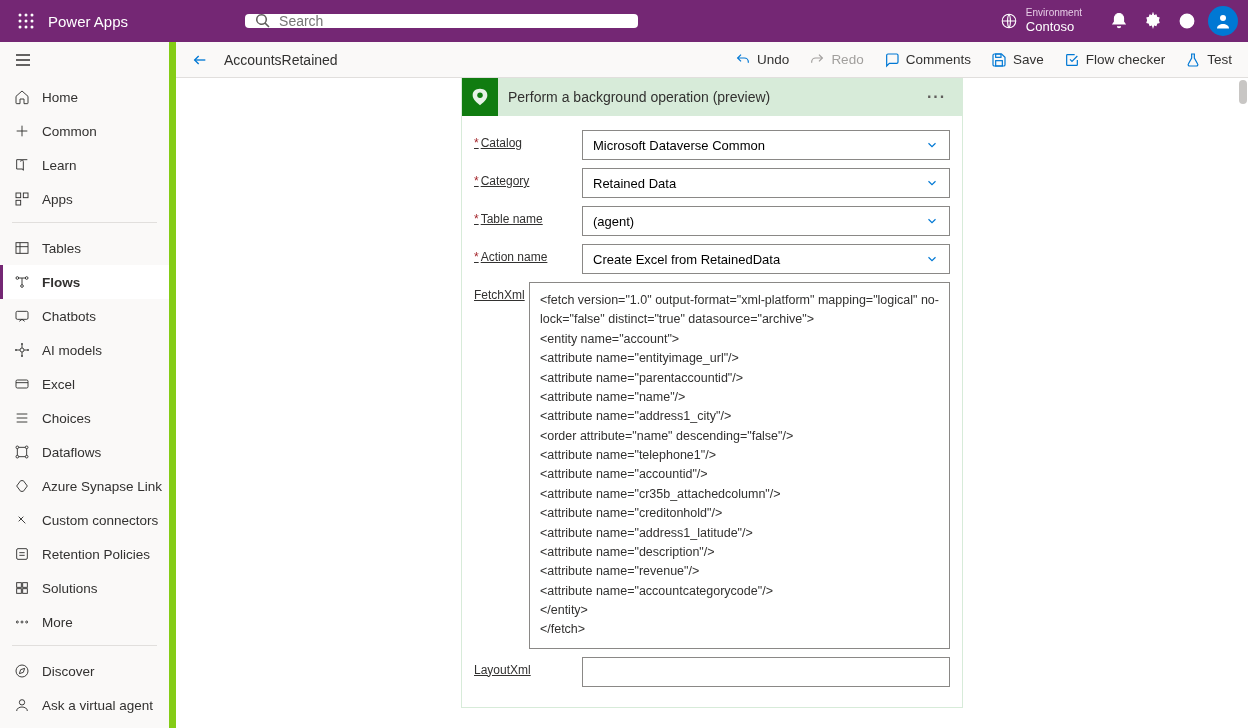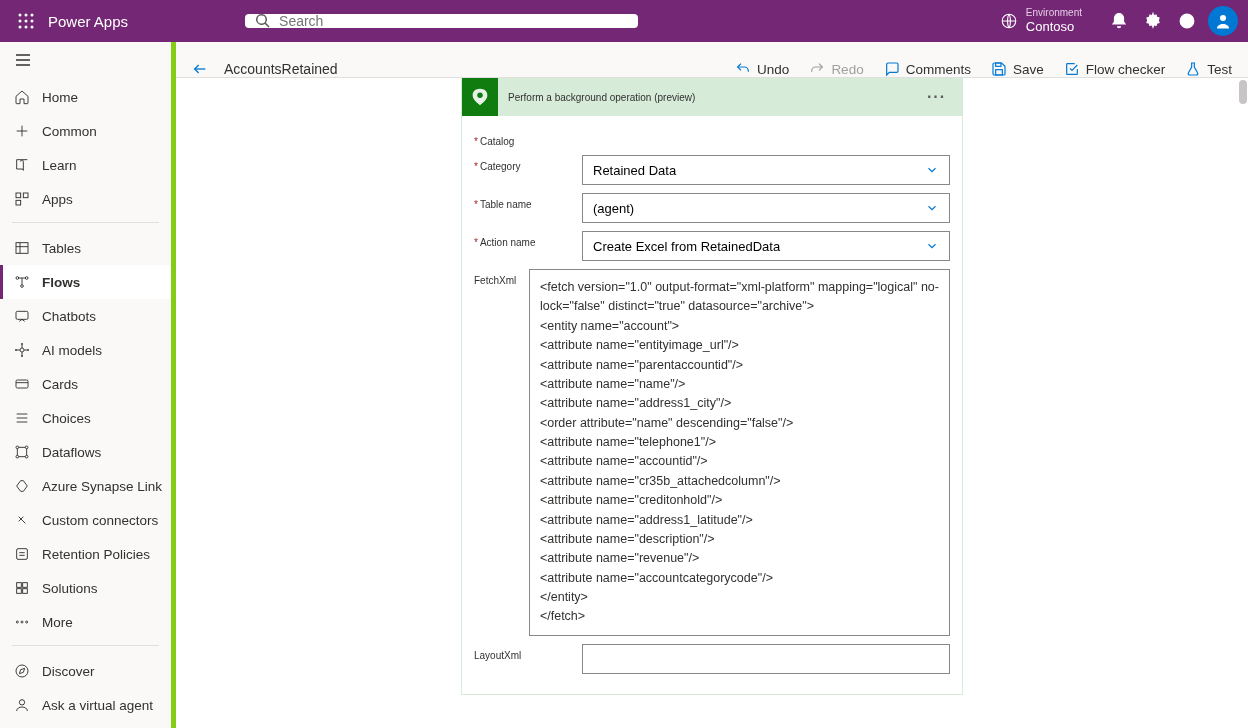--- a/index.html
+++ b/index.html
@@ -28,63 +28,63 @@
   .env-text .lbl { font-size: 10px; color: #e6cde6; }
   .env-text .val { font-size: 13px; }
   .hdr-ico { width: 34px; display: flex; justify-content: center; align-items: center; cursor: pointer; }
   .hdr-ico svg { fill: #fff; }
   .avatar { width: 30px; height: 30px; border-radius: 50%; background: #0078d4; display: flex; align-items: center; justify-content: center; margin-left: 4px; }
 
   
   .app-body { display: flex; height: calc(728px - 42px); }
 
   
-  .left-nav { width: 176px; border-right: 5px solid #84cc16; background: #faf9f8; display: flex; flex-direction: column; overflow-y: auto; }
+  .left-nav { width: 176px; border-right: 7px solid #84cc16; background: #faf9f8; display: flex; flex-direction: column; overflow-y: auto; }
   .hamburger-row { height: 36px; display: flex; align-items: center; padding-left: 14px; }
   .nav-group { padding-top: 2px; }
   .nav-item {
     display: flex; align-items: center; height: 34px;
     padding-left: 14px; gap: 12px; font-size: 13.5px; color: #323130;
     cursor: pointer;
   }
   .nav-item.active { background: #fff; border-left: 3px solid #742774; padding-left: 11px; font-weight: 700; }
   .nav-item svg { fill: none; stroke: #323130; stroke-width: 1.4; }
   .nav-sep { border-top: 1px solid #e1dfdd; margin: 6px 12px; }
 
   
   .main { flex: 1; display: flex; flex-direction: column; overflow: hidden; }
   .command-bar {
     height: 36px; border-bottom: 1px solid #e1dfdd; background: #faf9f8;
-    display: flex; align-items: flex-end; padding: 0 16px;
+    display: flex; align-items: center; padding: 0 16px;
   }
   .back-title { display: flex; align-items: center; gap: 16px; }
   .back-title span { font-size: 14px; color: #323130; }
   .cmd-spacer { flex: 1; }
   .cmd-actions { display: flex; align-items: center; gap: 20px; }
   .cmd-btn { display: flex; align-items: center; gap: 6px; font-size: 13.5px; color: #323130; cursor: pointer; }
   .cmd-btn svg { width: 16px; height: 16px; }
   .cmd-btn.disabled { color: #a19f9d; cursor: default; }
 
   
   .canvas { flex: 1; position: relative; overflow: auto; background: #fff; padding: 0 0 24px 0; }
   .step-card {
     width: 502px; margin: 0 auto; border: 1px solid #d7ebd9; border-top: none;
     background: #fff;
   }
   .step-header {
     height: 38px; background: #d7ebd9; display: flex; align-items: center;
     padding: 0 12px 0 0;
   }
   .step-icon { width: 36px; height: 38px; background: #107c10; display: flex; align-items: center; justify-content: center; }
-  .step-title { margin-left: 10px; font-size: 10px; color: #323130; flex: 1; }
+  .step-title { margin-left: 10px; font-size: 14px; color: #323130; flex: 1; }
   .step-menu { color: #605e5c; cursor: pointer; padding: 0 4px; letter-spacing: 1px; font-weight: 700; }
 
   .step-body { padding: 14px 12px 12px; }
   .form-row { display: flex; align-items: flex-start; margin-bottom: 8px; }
-  .form-label { width: 108px; font-size: 10px; color: #323130; padding-top: 6px; }
+  .form-label { width: 108px; font-size: 12px; color: #323130; padding-top: 6px; text-decoration: underline; }
   .form-label .req { color: #a4262c; margin-right: 2px; }
   .form-field { flex: 1; }
 
   .dropdown {
     border: 1px solid #8a8886; background: #fff; height: 30px;
     display: flex; align-items: center; justify-content: space-between;
     padding: 0 10px; font-size: 13px; cursor: pointer;
   }
   .dropdown svg { stroke: #0078d4; fill: none; stroke-width: 2; }
 
@@ -237,21 +237,21 @@
             <circle cx="21" cy="12" r="1"></circle>
             <path d="M12 4v5M12 15v5M4 12h5M15 12h5"></path>
           </svg>
           <span>AI models</span>
         </div>
       <div class="nav-item">
           <svg width="16" height="16" viewBox="0 0 24 24">
             <rect x="3" y="6" width="18" height="12" rx="2"></rect>
             <line x1="3" y1="10" x2="21" y2="10"></line>
           </svg>
-          <span>Cards</span>
+          <span>Excel</span>
         </div>
       <div class="nav-item">
           <svg width="16" height="16" viewBox="0 0 24 24">
             <line x1="4" y1="6" x2="20" y2="6"></line>
             <line x1="4" y1="12" x2="20" y2="12"></line>
             <line x1="4" y1="18" x2="20" y2="18"></line>
           </svg>
           <span>Choices</span>
         </div>
       <div class="nav-item">
@@ -388,20 +388,28 @@
                 <circle cx="12" cy="10" r="3" fill="#107c10"></circle>
               </svg>
           </div>
           <div class="step-title">Perform a background operation (preview)</div>
           <div class="step-menu">···</div>
         </div>
 
         <div class="step-body">
           <div class="form-row">
             <div class="form-label"><span class="req">*</span><span>Catalog</span></div>
+            <div class="form-field">
+              <div class="dropdown">
+                <span>Microsoft Dataverse Common</span>
+                <svg width="14" height="14" viewBox="0 0 24 24">
+                    <polyline points="6 9 12 15 18 9"></polyline>
+                  </svg>
+              </div>
+            </div>
           </div>
           <div class="form-row">
             <div class="form-label"><span class="req">*</span><span>Category</span></div>
             <div class="form-field">
               <div class="dropdown">
                 <span>Retained Data</span>
                 <svg width="14" height="14" viewBox="0 0 24 24">
                     <polyline points="6 9 12 15 18 9"></polyline>
                   </svg>
               </div>

